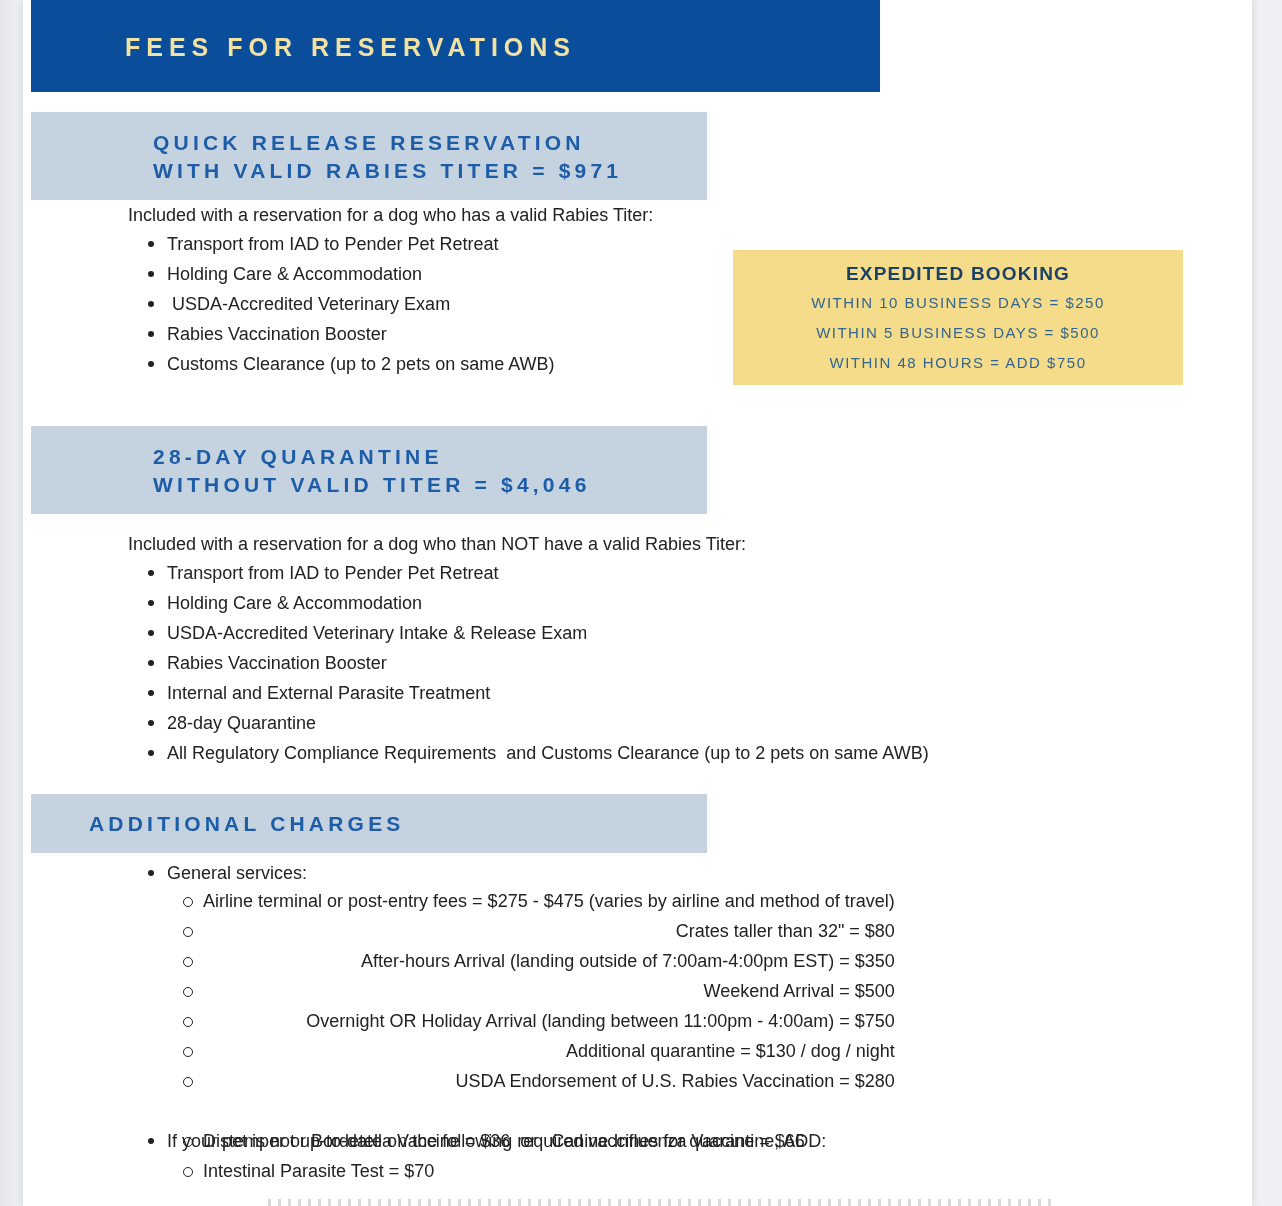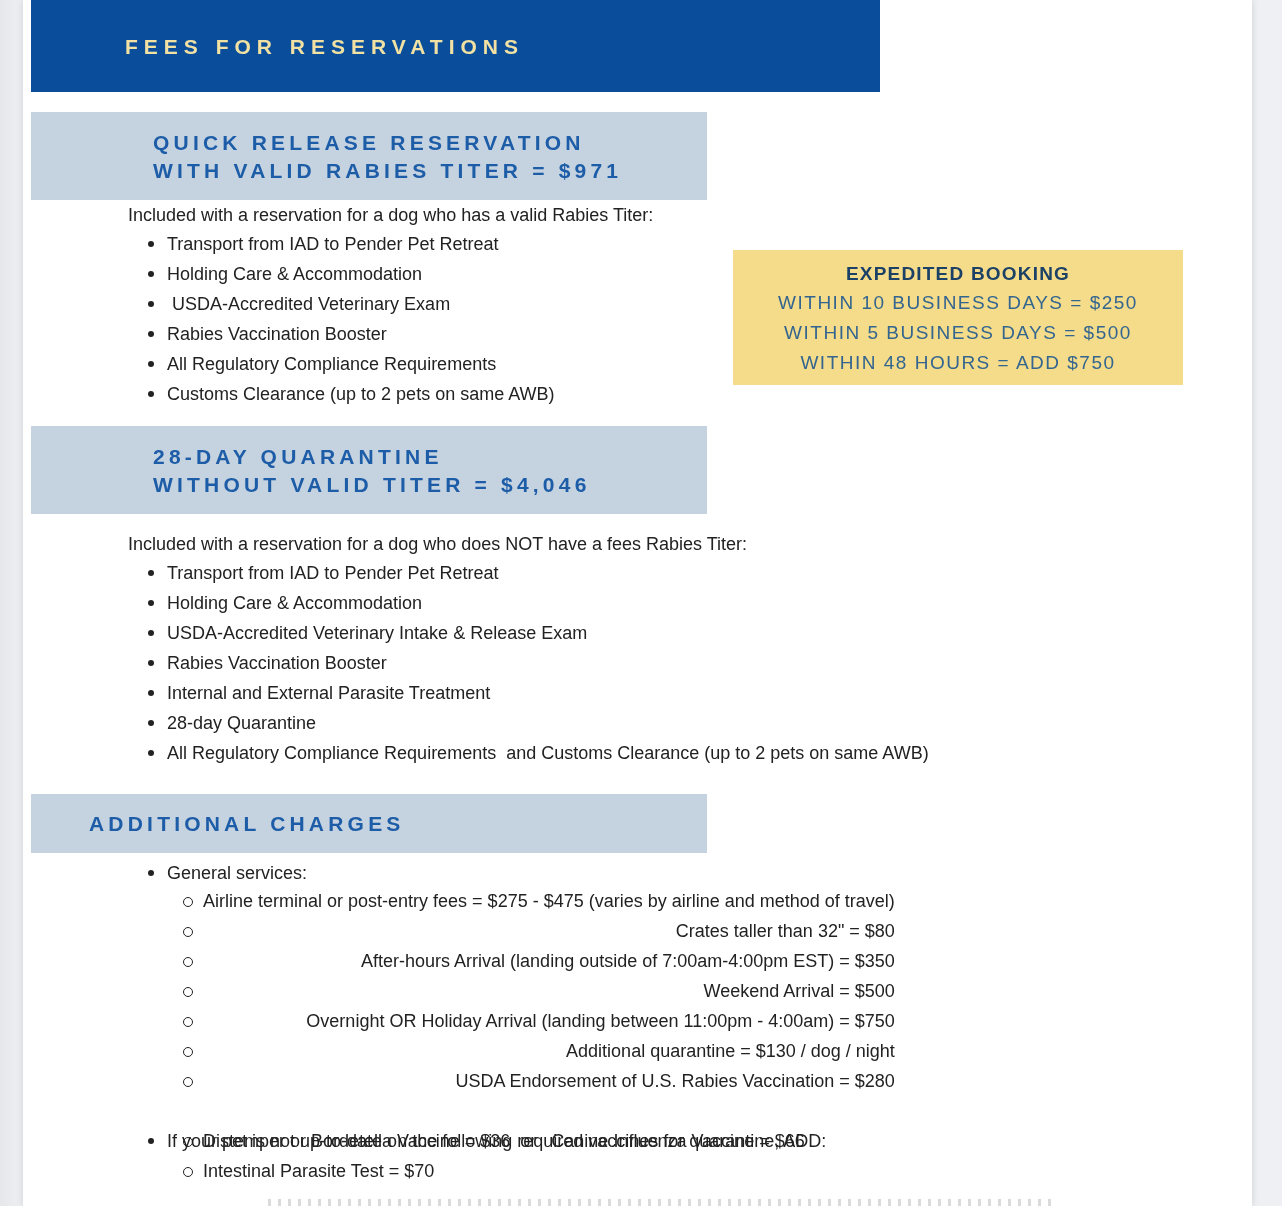--- a/index.html
+++ b/index.html
@@ -16,21 +16,21 @@
   .doc{
     position:absolute;left:23px;top:0;width:1229px;height:1206px;
     background:#ffffff;box-shadow:0 0 7px rgba(50,55,70,.18);
   }
   .abs{position:absolute;box-sizing:border-box;}
 
   .header-bar{
     left:31px;top:0;width:849px;height:92px;
     background:var(--header-bg,#0a4e9b);
     color:var(--header-text,#f1e1a3);
-    font-size:21px;font-weight:bold;letter-spacing:6px;
+    font-size:25px;font-weight:bold;letter-spacing:6px;
     line-height:94px;padding-left:94px;white-space:nowrap;
   }
   .banner{
     left:31px;width:676px;
     background:var(--banner-bg,#c5d3e1);
     color:var(--banner-text,#1d5ca7);
     font-weight:bold;font-size:21px;letter-spacing:4.2px;white-space:nowrap;margin-top:8px;
   }
   .banner .bline{line-height:28px;}
   .banner-quick{top:104px;height:88px;padding:17px 0 0 122px;}
@@ -66,21 +66,21 @@
   .expedited{
     left:733px;top:250px;width:450px;height:135px;
     background:var(--highlight-bg,#f5dc8b);
     text-align:center;padding-top:9px;
   }
   .etitle{
     font-size:19px;font-weight:bold;letter-spacing:1.2px;line-height:29px;
     color:var(--highlight-title,#1c4166);
   }
   .eline{
-    font-size:19px;letter-spacing:1.5px;line-height:30px;
+    font-size:15px;letter-spacing:1.5px;line-height:30px;
     color:var(--highlight-text,#33658f);
   }
 
   .cutoff-sliver{
     left:268px;top:1199px;width:790px;height:7px;opacity:.18;
     background:repeating-linear-gradient(90deg,#333 0 3px,transparent 3px 10px);
   }
 </style>
 </head>
 <body>
@@ -97,37 +97,36 @@
   <div class="bline">WITH VALID RABIES TITER = $971</div>
 </div>
 
 <div class="abs intro intro-quick">Included with a reservation for a dog who has a valid Rabies Titer:</div>
 
 <div class="abs list list-quick">
   <div class="item">Transport from IAD to Pender Pet Retreat</div>
   <div class="item">Holding Care &amp; Accommodation</div>
   <div class="item"> USDA-Accredited Veterinary Exam</div>
   <div class="item">Rabies Vaccination Booster</div>
-  <div class="item">All Regulatory Compliance Requirements</div>
   <div class="item">Customs Clearance (up to 2 pets on same AWB)</div>
 </div>
 
 <div class="abs expedited">
   <div class="etitle">EXPEDITED BOOKING</div>
   <div class="eline">WITHIN 10 BUSINESS DAYS = $250</div>
   <div class="eline">WITHIN 5 BUSINESS DAYS = $500</div>
   <div class="eline">WITHIN 48 HOURS = ADD $750</div>
 </div>
 
 <div class="abs banner banner-quarantine">
   <div class="bline">28-DAY QUARANTINE</div>
   <div class="bline">WITHOUT VALID TITER = $4,046</div>
 </div>
 
-<div class="abs intro intro-quarantine">Included with a reservation for a dog who does NOT have a fees Rabies Titer:</div>
+<div class="abs intro intro-quarantine">Included with a reservation for a dog who than NOT have a valid Rabies Titer:</div>
 
 <div class="abs list list-quarantine">
   <div class="item">Transport from IAD to Pender Pet Retreat</div>
   <div class="item">Holding Care &amp; Accommodation</div>
   <div class="item">USDA-Accredited Veterinary Intake &amp; Release Exam</div>
   <div class="item">Rabies Vaccination Booster</div>
   <div class="item">Internal and External Parasite Treatment</div>
   <div class="item">28-day Quarantine</div>
   <div class="item">All Regulatory Compliance Requirements  and Customs Clearance (up to 2 pets on same AWB)</div>
 </div>

